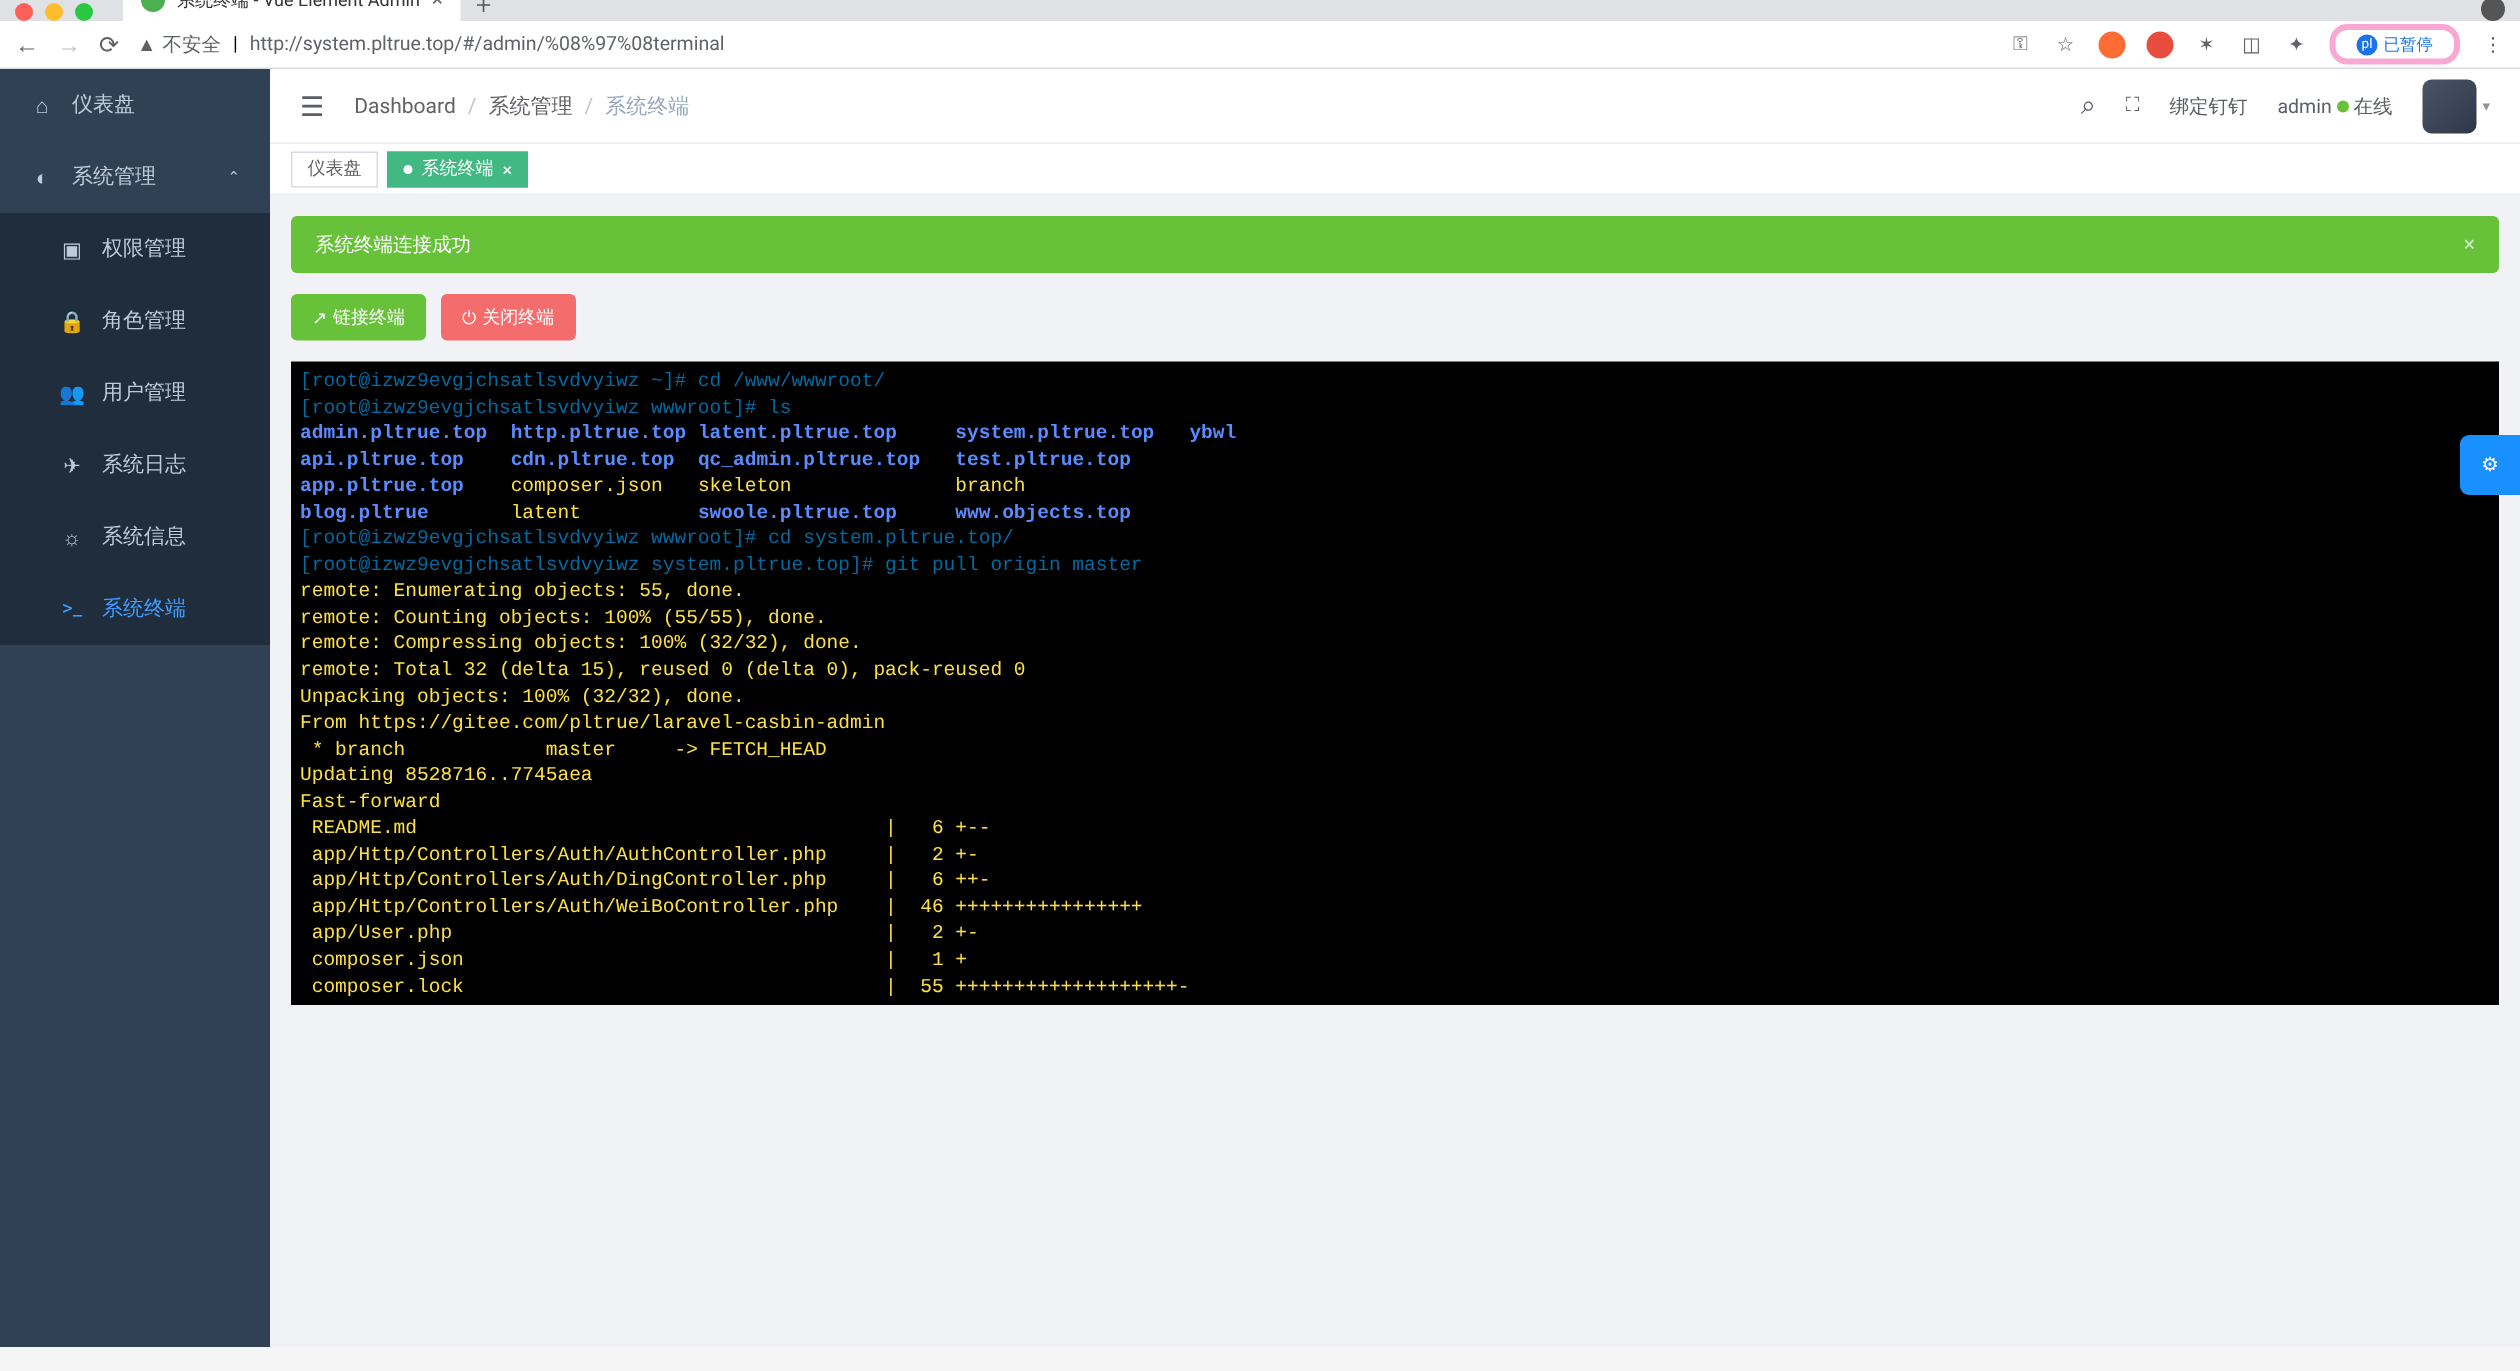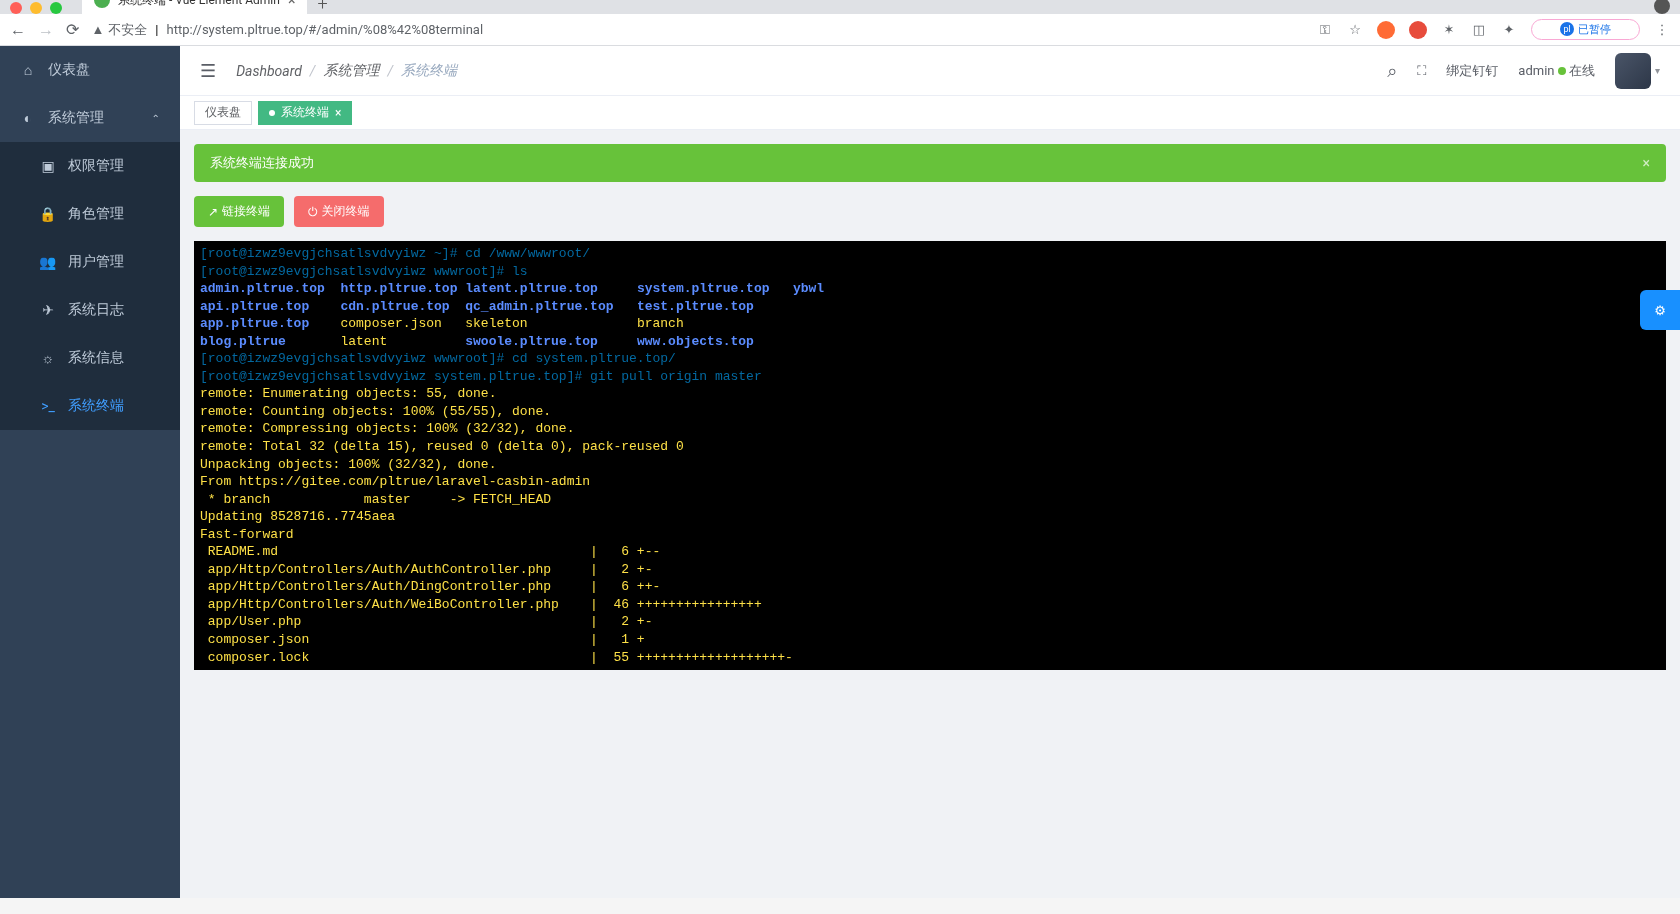--- a/index.html
+++ b/index.html
@@ -118,27 +118,27 @@
       justify-content: center;
     }
     .ext-icon {
       width: 18px;
       height: 18px;
       border-radius: 50%;
     }
     .ext-orange { background: #ff6b35; }
     .ext-red { background: #e74c3c; }
     .paused-badge {
-      border: 1px solid #f9a8d4;
+      border: 4px solid #f9a8d4;
       border-radius: 12px;
-      padding: 2px 28px;
+      padding: 2px 14px;
       color: #1a73e8;
       font-size: 11px;
       display: flex;
-      align-items: flex-start;
+      align-items: center;
       gap: 4px;
     }
     .paused-icon {
       width: 14px;
       height: 14px;
       border-radius: 50%;
       background: #1a73e8;
       color: #fff;
       font-size: 9px;
       display: flex;
@@ -202,21 +202,20 @@
       margin-right: 20px;
       color: #5a5e66;
       font-size: 18px;
     }
     .breadcrumb {
       display: flex;
       align-items: center;
       gap: 8px;
       font-size: 14px;
       color: #97a8be;
-      font-style: italic;
     }
     .breadcrumb span.active {
       color: #606266;
     }
     .breadcrumb-sep {
       color: #c0c4cc;
     }
     .header-right {
       margin-left: auto;
       display: flex;
@@ -361,21 +360,21 @@
 <div class="browser-toolbar">
   <span class="nav-arrow">←</span>
   <span class="nav-arrow disabled">→</span>
   <span class="nav-arrow">⟳</span>
   <div class="url-bar">
     <span class="security-warn">
       <span>▲</span>
       <span>不安全</span>
     </span>
     <span>|</span>
-    <span class="url-text">http://system.pltrue.top/#/admin/%08%42%08terminal</span>
+    <span class="url-text">http://system.pltrue.top/#/admin/%08%97%08terminal</span>
   </div>
   <div class="toolbar-icons">
     <span class="toolbar-icon">⚿</span>
     <span class="toolbar-icon">☆</span>
     <span class="ext-icon ext-orange"></span>
     <span class="ext-icon ext-red"></span>
     <span class="toolbar-icon">✶</span>
     <span class="toolbar-icon">◫</span>
     <span class="toolbar-icon">✦</span>
     <span class="paused-badge">

